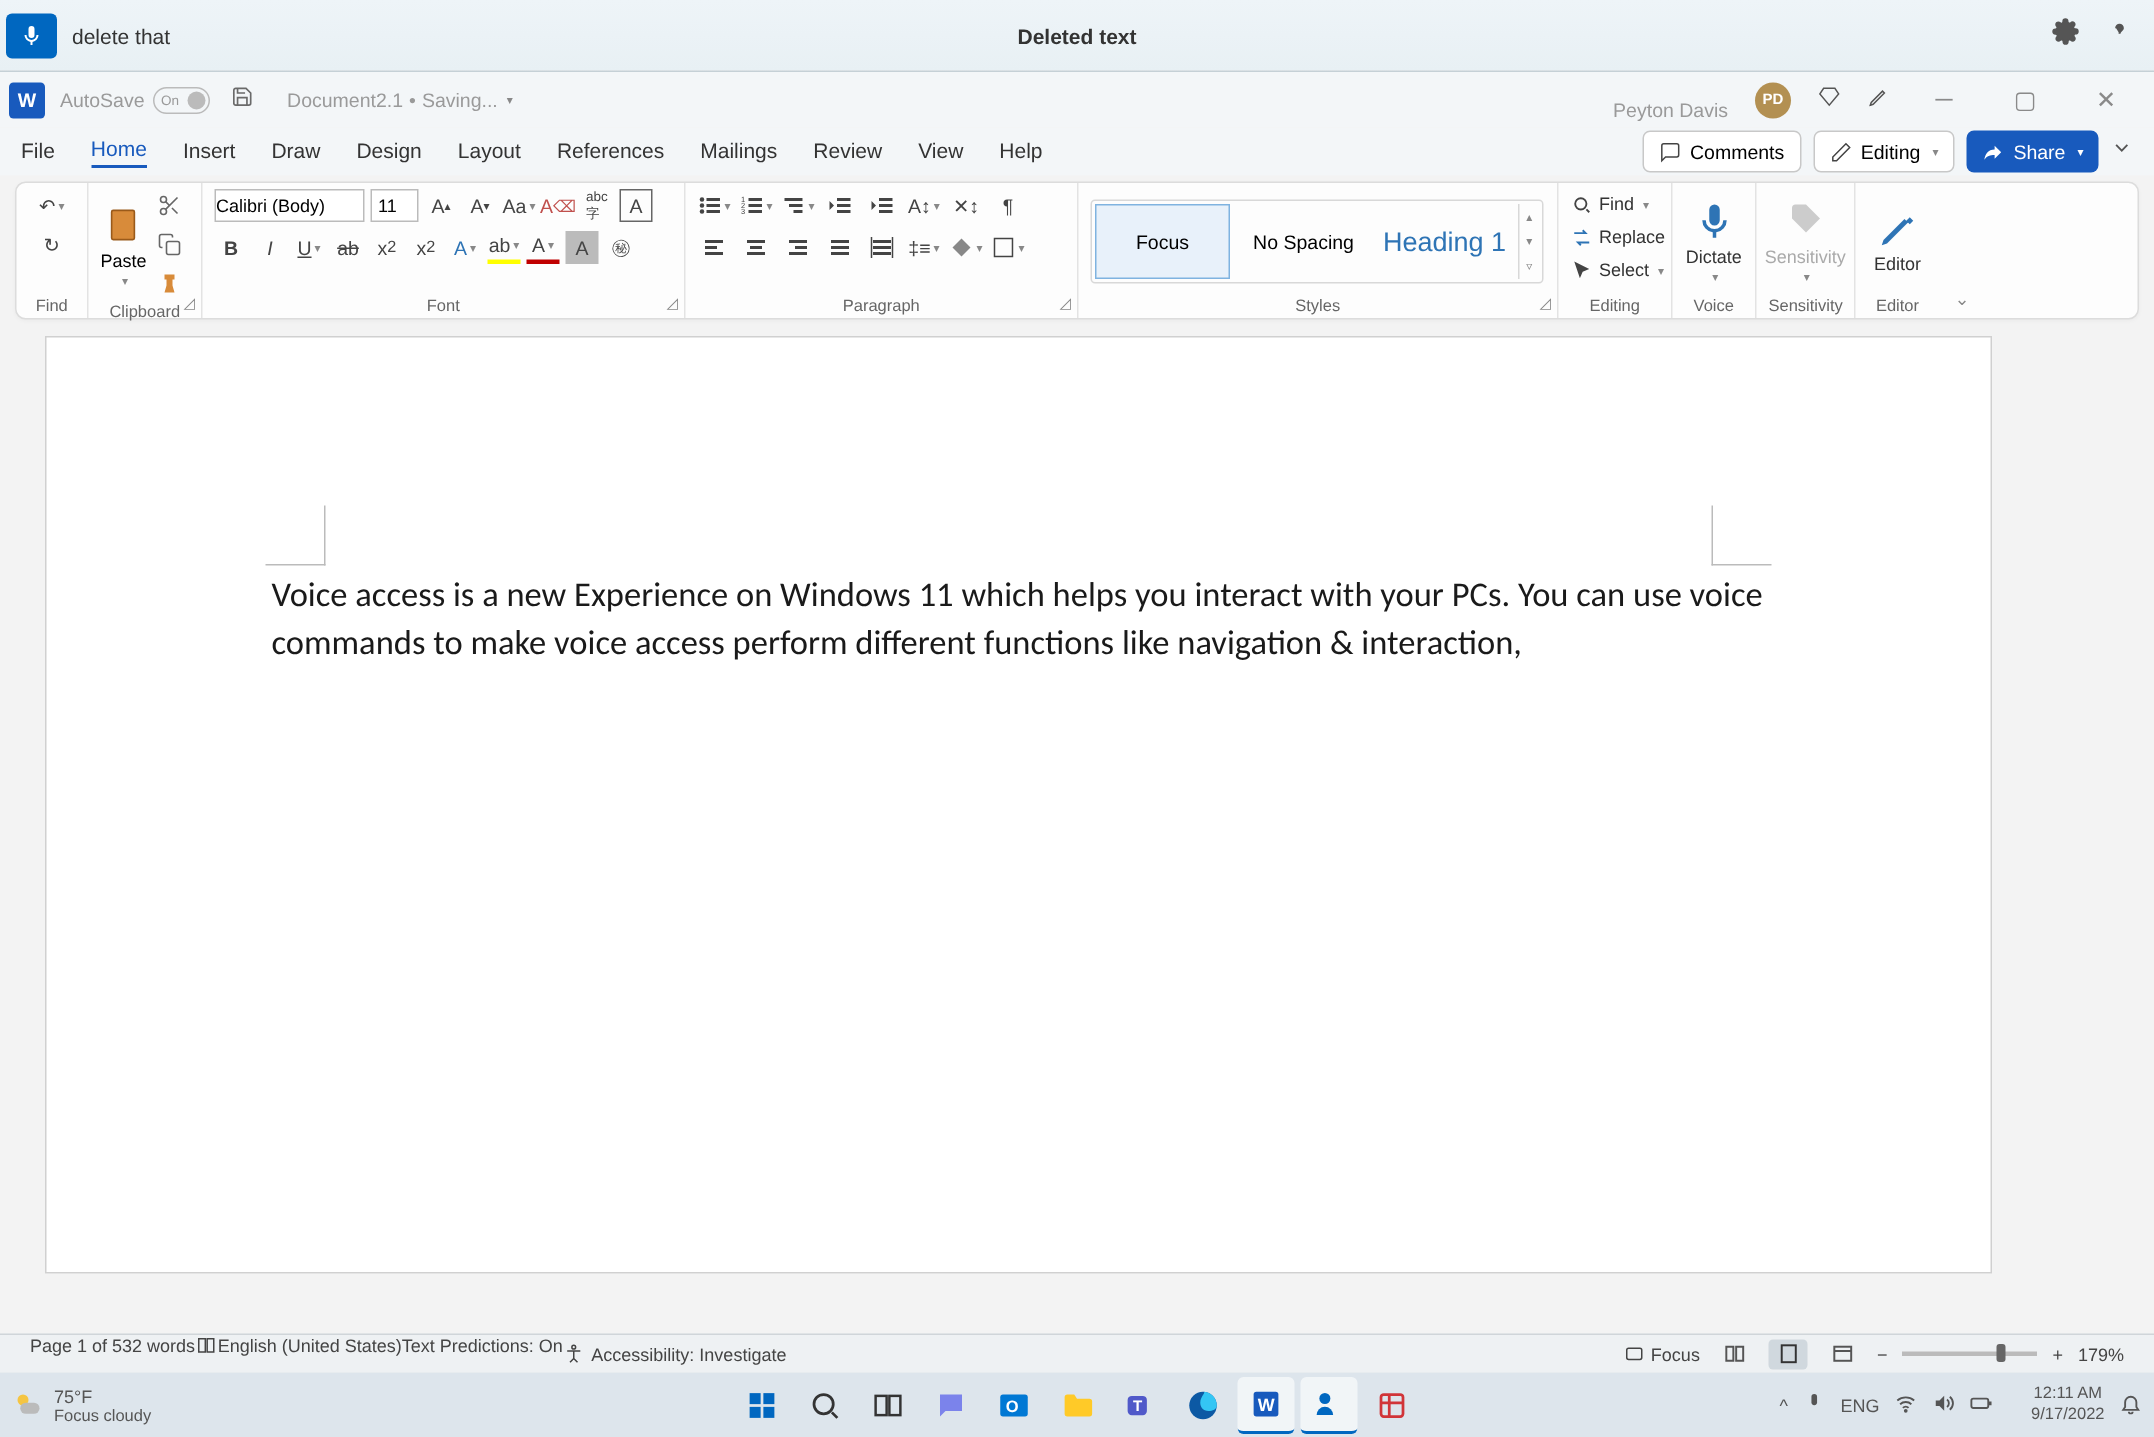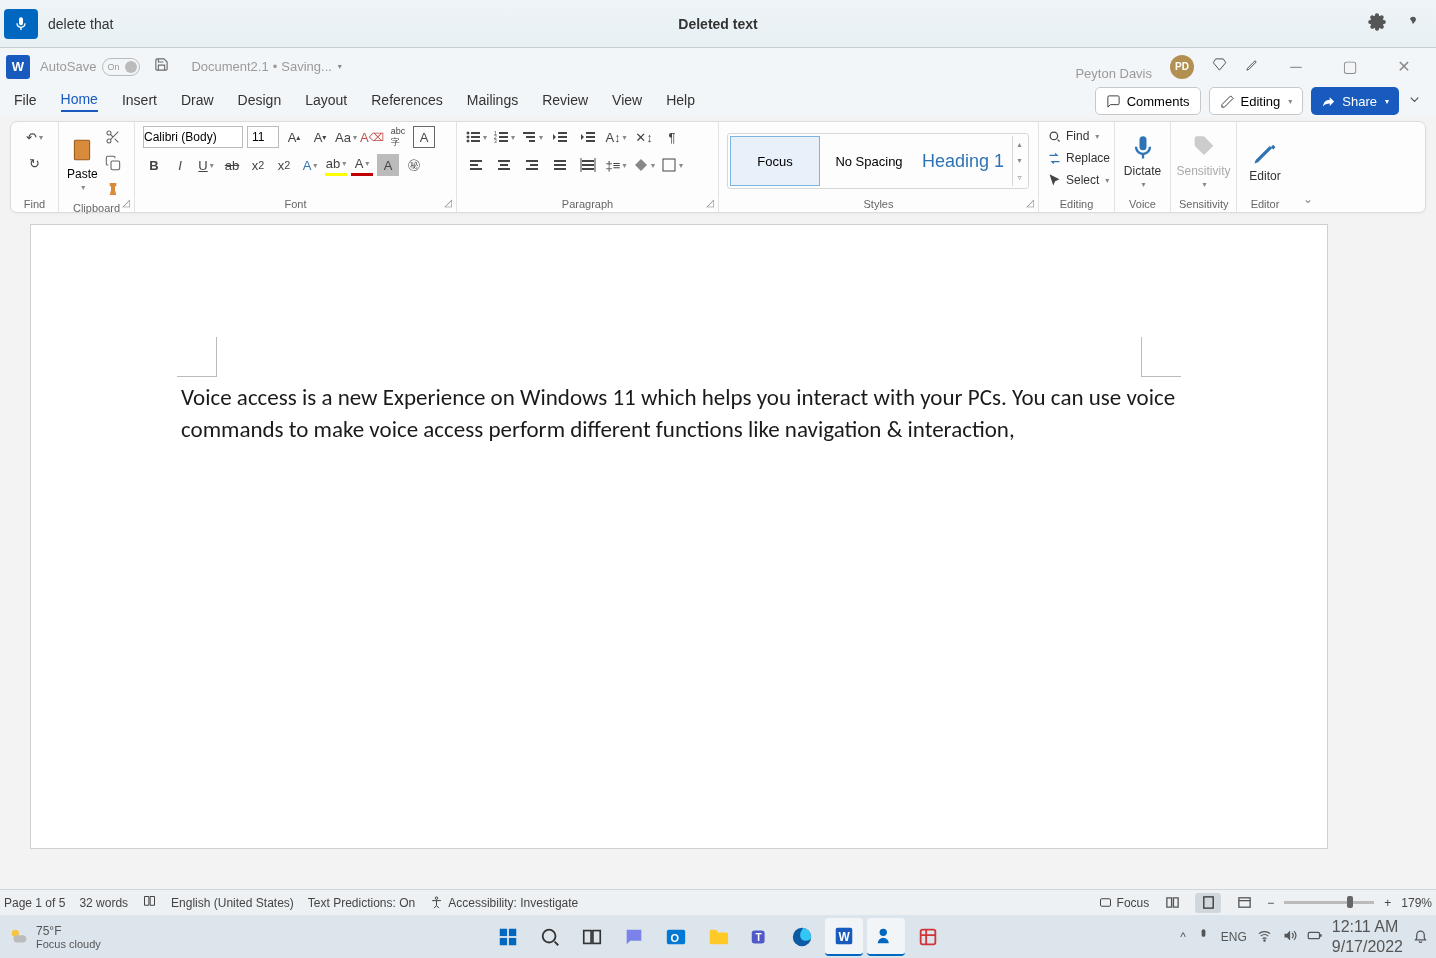--- a/index.html
+++ b/index.html
@@ -65,36 +65,36 @@
 
 
 .doc-area { position: absolute; top: 210px; left: 0; right: 0; bottom: 100px; overflow: auto; }
 .page { width: 1298px; min-height: 625px; background: white; margin: 14px auto 0 30px; border: 1px solid #d0d0d0; padding: 156px 150px 40px 150px; position: relative; }
 .corner { position: absolute; width: 40px; height: 40px; }
 .corner.tl { top: 116px; left: 150px; border-left: 1px solid #bbb; border-top: 1px solid #bbb; transform: translate(-4px,-4px) rotate(180deg); }
 .corner.tr { top: 116px; right: 150px; border-right: 1px solid #bbb; border-top: 1px solid #bbb; transform: translate(4px,-4px) rotate(180deg); }
 .doc-text { font-size: 23px; line-height: 1.4; font-family: Calibri, sans-serif; color: #1a1a1a; }
 
 
-.status-bar { position: absolute; bottom: 43px; left: 0; right: 0; height: 26px; background: #eef1f3; border-top: 1px solid #d0d5d9; display: flex; align-items: center; padding: 0 4px; font-size: 12px; color: #444; gap: 14px; }
+.status-bar { position: absolute; bottom: 43px; left: 0; right: 0; height: 26px; background: #eef1f3; border-top: 1px solid #d0d5d9; display: flex; padding: 0 20px; font-size: 12px; color: #444; gap: 0; }
 .status-right { margin-left: auto; display: flex; align-items: center; gap: 10px; }
 .view-btn { width: 26px; height: 20px; display: flex; align-items: center; justify-content: center; }
 .view-btn.active { background: #d0d8de; border-radius: 3px; }
 .zoom-slider { width: 90px; height: 3px; background: #bbb; position: relative; }
 .zoom-slider::after { content: ""; position: absolute; width: 6px; height: 12px; background: #666; top: -5px; left: 70%; border-radius: 2px; }
 
 
 .taskbar { position: absolute; bottom: 0; left: 0; right: 0; height: 43px; background: #dde5ec; display: flex; align-items: center; padding: 0 8px; }
 .weather { display: flex; align-items: center; gap: 6px; font-size: 12px; color: #555; }
 .weather-icon { width: 22px; height: 22px; }
 .task-center { position: absolute; left: 50%; transform: translateX(-50%); display: flex; gap: 4px; }
 .task-icon { width: 38px; height: 38px; display: flex; align-items: center; justify-content: center; border-radius: 4px; }
 .task-icon.active { background: rgba(255,255,255,0.6); border-bottom: 2px solid #0067c0; }
 .task-right { margin-left: auto; display: flex; align-items: center; gap: 10px; font-size: 12px; color: #555; }
-.clock { text-align: left; line-height: 1.2; font-size: 16px; }
+.clock { text-align: center; line-height: 1.2; font-size: 11px; margin-left: 16px; }
 
 .icon-small { width: 15px; height: 15px; }
 </style>
 </head>
 <body>
 
 <div class="voice-bar">
   <div class="voice-mic">
     <svg viewBox="0 0 24 24">
         <path d="M12 14a3 3 0 003-3V5a3 3 0 10-6 0v6a3 3 0 003 3zm5-3a5 5 0 01-10 0H5a7 7 0 006 6.92V21h2v-3.08A7 7 0 0019 11h-2z"></path>

